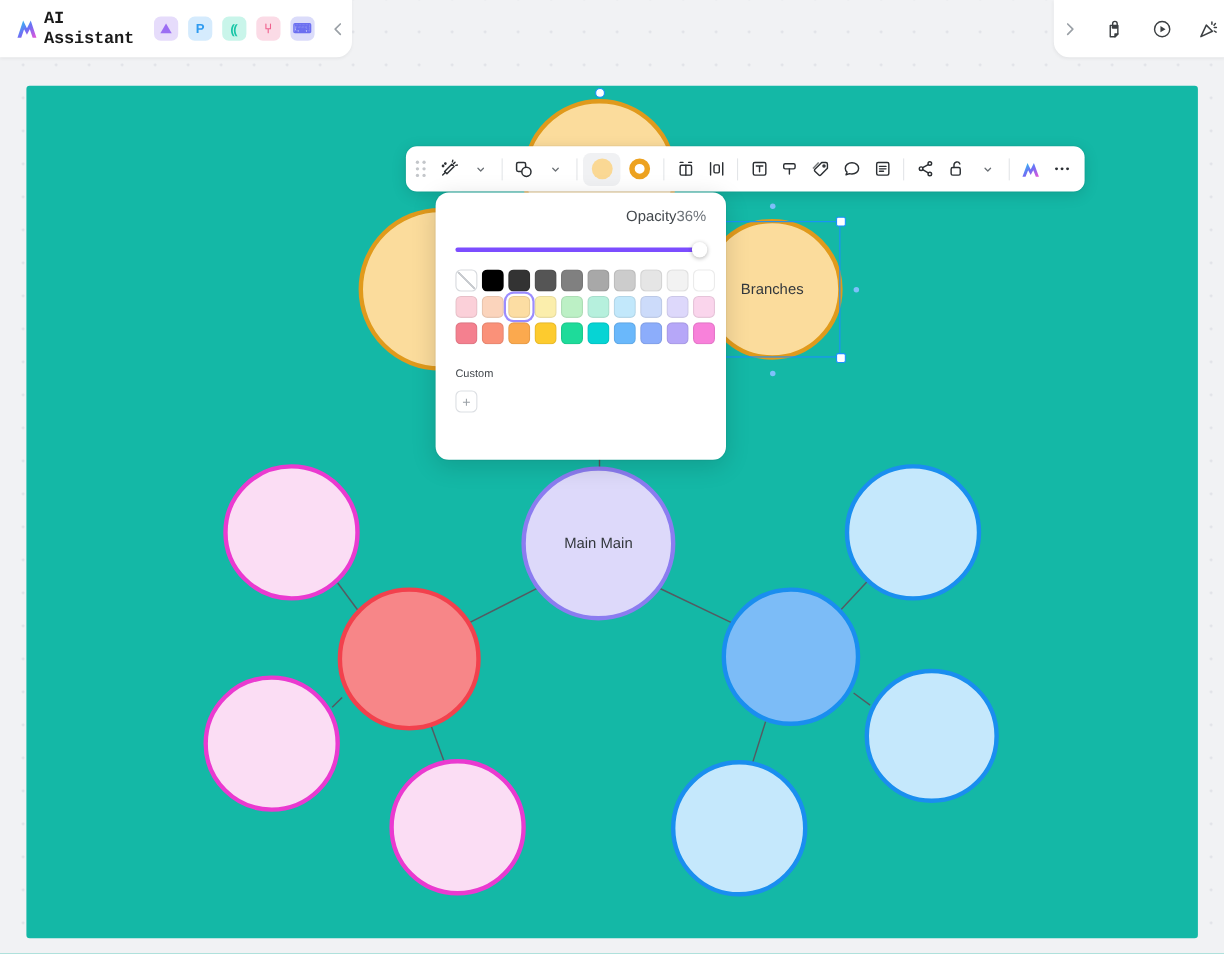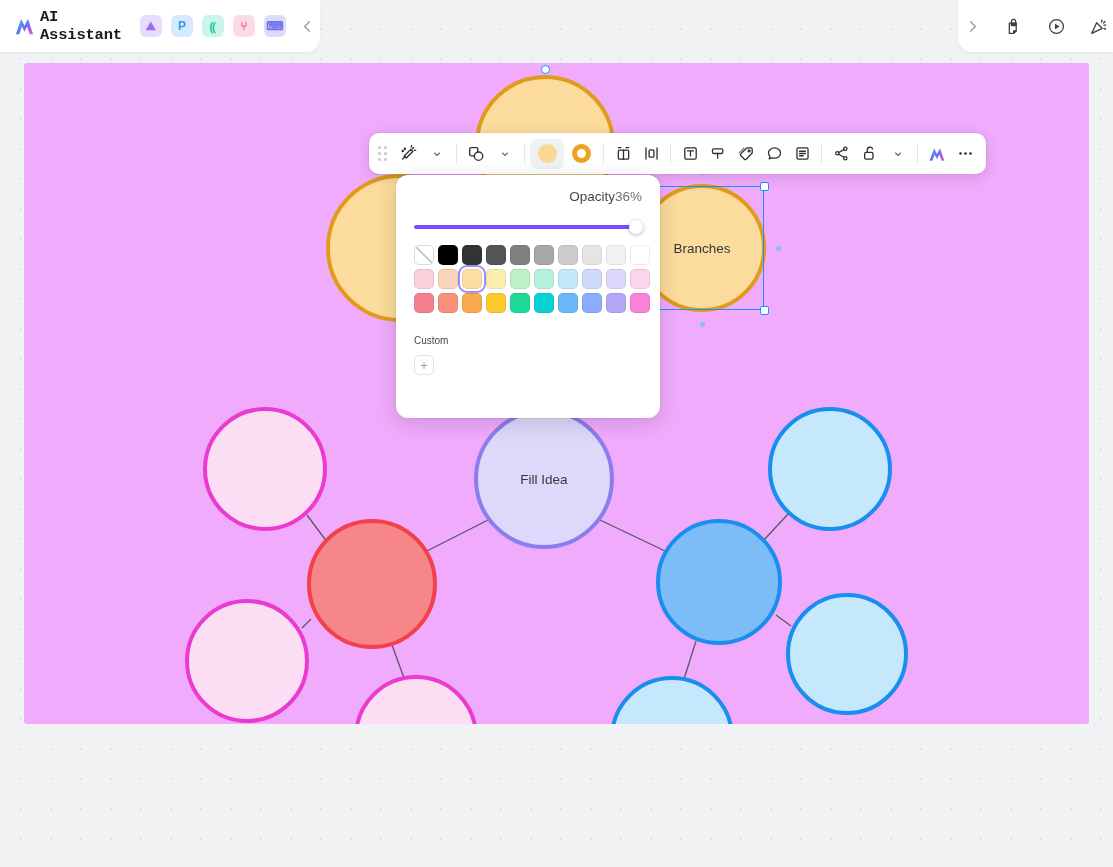--- a/index.html
+++ b/index.html
@@ -13,23 +13,23 @@
     background-color: #f1f2f4;
     background-image:
       radial-gradient(circle, #dfe1e6 1.2px, transparent 1.3px);
     background-size: 30px 30px;
     background-position: 6px 14px;
   }
 
   
   #canvas {
     position: absolute;
-    left: 24px; top: 63px;
-    width: 1065px; height: 661px;
-    background: #f0abfc;
+    left: 24px; top: 78px;
+    width: 1065px; height: 775px;
+    background: #14b8a6;
     border-radius: 3px;
     overflow: hidden;
   }
   #mapsvg { position: absolute; left: 0; top: 0; width: 1065px; height: 775px; }
 
   
   #header-left {
     position: absolute; left: 0px; top: 0px;
     width: 320px; height: 52px;
     background: #ffffff;
@@ -211,21 +211,21 @@
       <circle cx="241" cy="406" r="60" fill="#fbddf4" stroke="#ea3ad0" stroke-width="4"></circle>
       <circle cx="223" cy="598" r="60" fill="#fbddf4" stroke="#ea3ad0" stroke-width="4"></circle>
       <circle cx="392" cy="674" r="60" fill="#fbddf4" stroke="#ea3ad0" stroke-width="4"></circle>
       <circle cx="695" cy="519" r="61" fill="#7cbcf7" stroke="#1a8eef" stroke-width="4"></circle>
       <circle cx="806" cy="406" r="60" fill="#c5e8fc" stroke="#1a8eef" stroke-width="4"></circle>
       <circle cx="823" cy="591" r="59" fill="#c5e8fc" stroke="#1a8eef" stroke-width="4"></circle>
       <circle cx="648" cy="675" r="60" fill="#c5e8fc" stroke="#1a8eef" stroke-width="4"></circle>
     </svg>
   <div id="node-labels">
       <div class="node-label" style="left: 678px; top: 185px; transform: translate(-50%, -50%);">Branches</div>
-      <div class="node-label" style="left: 520px; top: 416px; transform: translate(-50%, -50%);">Fill Idea</div>
+      <div class="node-label" style="left: 520px; top: 416px; transform: translate(-50%, -50%);">Main Main</div>
     </div>
   <div id="selection-layer">
       <div class="sel-box" style="left: 616px; top: 123px; width: 124px; height: 124px;"></div>
       <div class="sel-handle" style="left: 611.5px; top: 118.5px;"></div>
       <div class="sel-handle" style="left: 735.5px; top: 118.5px;"></div>
       <div class="sel-handle" style="left: 611.5px; top: 242.5px;"></div>
       <div class="sel-handle" style="left: 735.5px; top: 242.5px;"></div>
       <div class="sel-dot" style="left: 675.5px; top: 106.5px;"></div>
       <div class="sel-dot" style="left: 675.5px; top: 258.5px;"></div>
       <div class="sel-dot" style="left: 599.5px; top: 182.5px;"></div>

